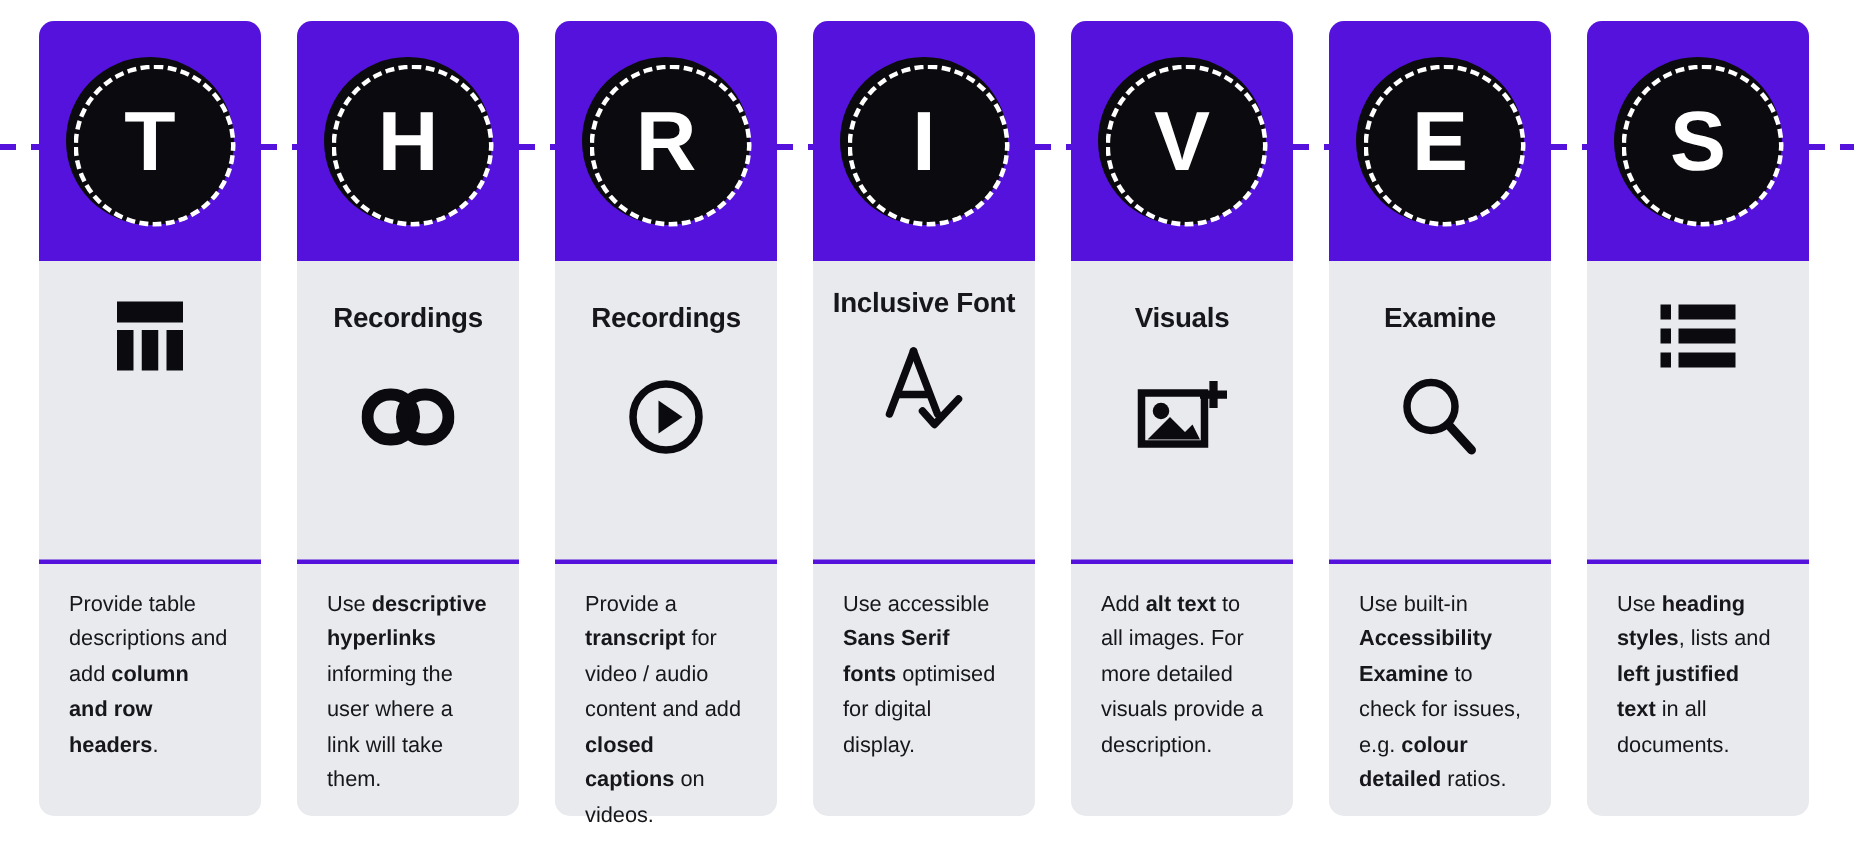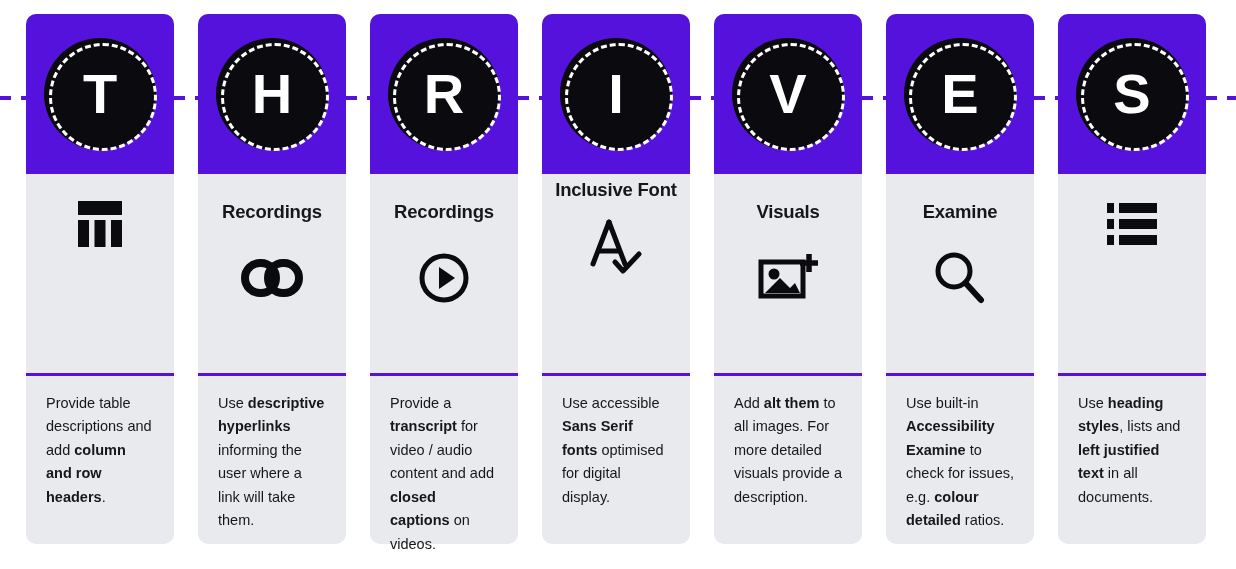--- a/index.html
+++ b/index.html
@@ -139,21 +139,21 @@
     height: 168px;
     padding: 16px 12px 0 12px;
     color: #17171B;
     font-size: 14.5px;
     line-height: 1.62;
     text-align: left;
   }
   .card-body b { font-weight: bold; }
 
   
-  .card[data-idx="3"] .card-title { padding-top: 0; }
+  .card[data-idx="3"] .card-title { padding-top: 12px; }
   .card[data-idx="3"] .icon-wrap { margin-top: -8px; }
 </style>
 </head>
 <body>
 
 <div id="infographic">
 
   <div class="connector">
     <div class="seg" style="left:0px;   width:26px;"></div>
     <div class="seg" style="left:174px; width:24px;"></div>
@@ -249,21 +249,21 @@
       <div class="card-title">Visuals</div>
       <div class="icon-wrap">
         <svg width="62" height="56" viewBox="0 0 62 56" aria-hidden="true">
           <path d="M4 12 h42 v34 h-42 z" fill="none" stroke="#0B0B0F" stroke-width="5"></path>
           <circle cx="17" cy="24" r="5.5" fill="#0B0B0F"></circle>
           <path d="M8 43 L23 28 L33 38 L38 33 L43 43 Z" fill="#0B0B0F"></path>
           <path d="M52 4 L52 22 M43 13 L61 13" stroke="#0B0B0F" stroke-width="5.5" stroke-linecap="butt"></path>
         </svg>
       </div>
       <div class="rule"></div>
-      <div class="card-body">Add <b>alt them</b> to all images. For more detailed visuals provide a description.</div>
+      <div class="card-body">Add <b>alt text</b> to all images. For more detailed visuals provide a description.</div>
     </div>
 
     <div class="card" data-idx="5">
       <div class="card-header">
         <div class="letter-badge">
           <span>E</span>
         </div>
       </div>
       <div class="card-title">Examine</div>
       <div class="icon-wrap">

